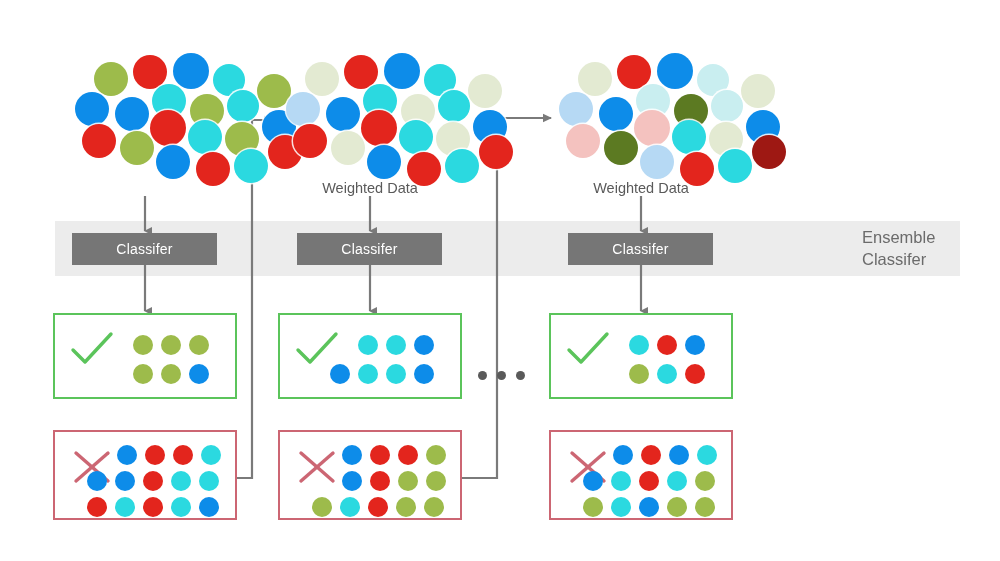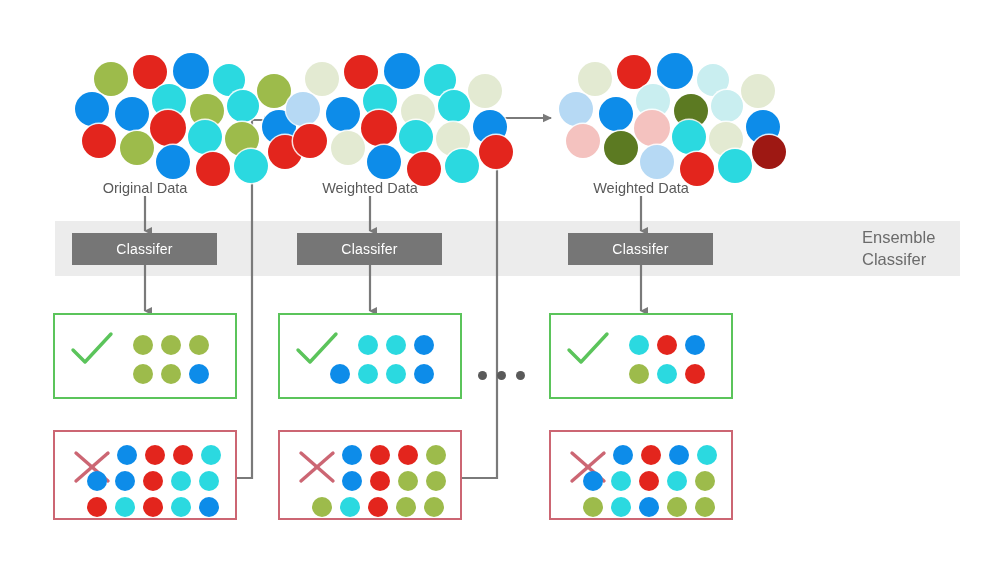--- a/index.html
+++ b/index.html
@@ -161,21 +161,20 @@
       <div class="dot" style="left: 48px; top: 79px; width: 34px; height: 34px; background: rgb(157, 187, 75);"></div>
       <div class="dot" style="left: 78px; top: 58px; width: 36px; height: 36px; background: rgb(227, 37, 29);"></div>
       <div class="dot" style="left: 116px; top: 68px; width: 34px; height: 34px; background: rgb(43, 217, 224);"></div>
       <div class="dot" style="left: 153px; top: 70px; width: 34px; height: 34px; background: rgb(157, 187, 75);"></div>
       <div class="dot" style="left: 190px; top: 58px; width: 34px; height: 34px; background: rgb(13, 140, 233);"></div>
       <div class="dot" style="left: 84px; top: 93px; width: 34px; height: 34px; background: rgb(13, 140, 233);"></div>
       <div class="dot" style="left: 124px; top: 100px; width: 34px; height: 34px; background: rgb(227, 37, 29);"></div>
       <div class="dot" style="left: 162px; top: 97px; width: 34px; height: 34px; background: rgb(43, 217, 224);"></div>
       <div class="dot" style="left: 196px; top: 83px; width: 34px; height: 34px; background: rgb(227, 37, 29);"></div>
     </div>
-    <div class="abs data-label" style="left: 45px; color: rgb(90, 90, 90);">Original Data</div>
     <div class="abs classifier-box" style="left: 72px;">
       <span>Classifer</span>
     </div>
     <div class="abs result-box correct" style="left: 53px; border-color: rgb(91, 196, 91);">
       <svg viewBox="0 0 46 46" class="mark">
         <path d="M4,23 L16,35 L42,7" fill="none" stroke="#5bc45b" stroke-width="3.4" stroke-linecap="round" stroke-linejoin="round"></path>
       </svg>
       <div class="dot" style="left: 78px; top: 20px; width: 20px; height: 20px; background: rgb(157, 187, 75);"></div>
       <div class="dot" style="left: 106px; top: 20px; width: 20px; height: 20px; background: rgb(157, 187, 75);"></div>
       <div class="dot" style="left: 134px; top: 20px; width: 20px; height: 20px; background: rgb(157, 187, 75);"></div>

